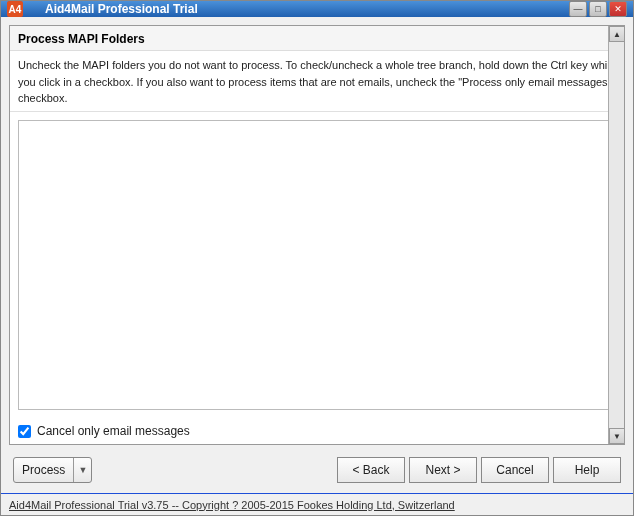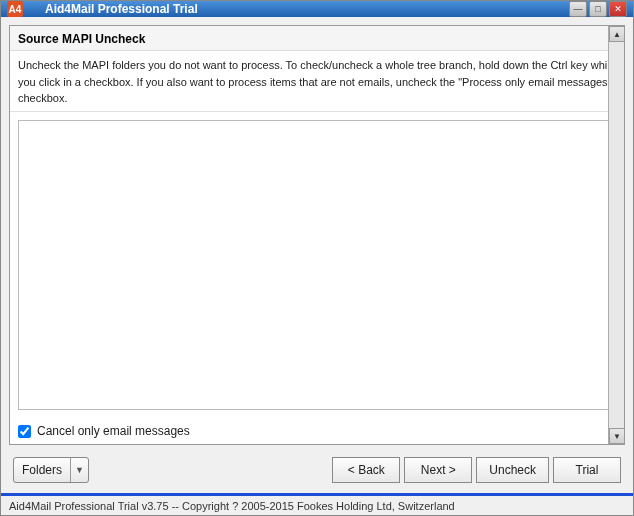--- a/index.html
+++ b/index.html
@@ -213,26 +213,27 @@
       font-size: 12px;
       color: #222;
       padding: 0 12px;
     }
     .btn:disabled { color: #aaa; }
 
     
     .status-bar {
       height: 22px;
       background: #f0f0f0;
-      border-top: 3px solid #1d4ed8;
+      border-top: 1px solid #1d4ed8;
       padding: 3px 8px;
       font-size: 11px;
       color: #333;
       display: flex;
       align-items: center;
+      text-decoration: underline;
     }
   </style>
 </head>
 <body>
 
 <div class="window">
 
   <div class="title-bar">
     <div class="title-bar-icon">
       <span>A4</span>
@@ -241,46 +242,46 @@
     <div class="title-bar-controls">
       <div class="tb-btn">—</div>
       <div class="tb-btn">□</div>
       <div class="tb-btn close">✕</div>
     </div>
   </div>
 
   <div class="content">
 
     <div class="group-box">
-      <div class="group-box-title">Source MAPI Uncheck</div>
+      <div class="group-box-title">Process MAPI Folders</div>
       <div class="group-box-desc">Uncheck the MAPI folders you do not want to process. To check/uncheck a whole tree branch, hold down the Ctrl key while you click in a checkbox. If you also want to process items that are not emails, uncheck the "Process only email messages" checkbox.</div>
 
       <div class="folder-tree"></div>
 
       <div class="checkbox-row">
         <input type="checkbox" checked="" style="">
         <label class="checkbox-label">Cancel only email messages</label>
       </div>
 
       <div class="group-box-scroll">
         <div class="scroll-arrow">▲</div>
         <div class="scroll-track"></div>
         <div class="scroll-arrow">▼</div>
       </div>
     </div>
 
     <div class="buttons-row">
       <div class="btn-software">
-        <span class="btn-software-text">Folders</span>
+        <span class="btn-software-text">Process</span>
         <div class="btn-software-arrow">▼</div>
       </div>
       <div class="spacer"></div>
       <button class="btn">&lt; Back</button>
       <button class="btn">Next &gt;</button>
-      <button class="btn">Uncheck</button>
-      <button class="btn">Trial</button>
+      <button class="btn">Cancel</button>
+      <button class="btn">Help</button>
     </div>
   </div>
 
   <div class="status-bar">
     <span>Aid4Mail Professional Trial v3.75 -- Copyright ? 2005-2015 Fookes Holding Ltd, Switzerland</span>
   </div>
 </div>
 
 </body></html>

